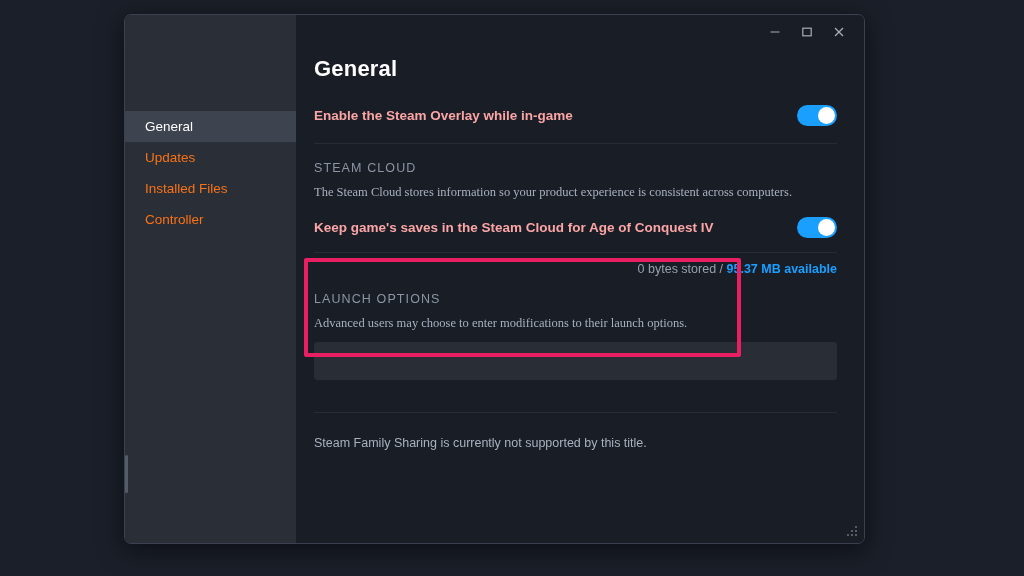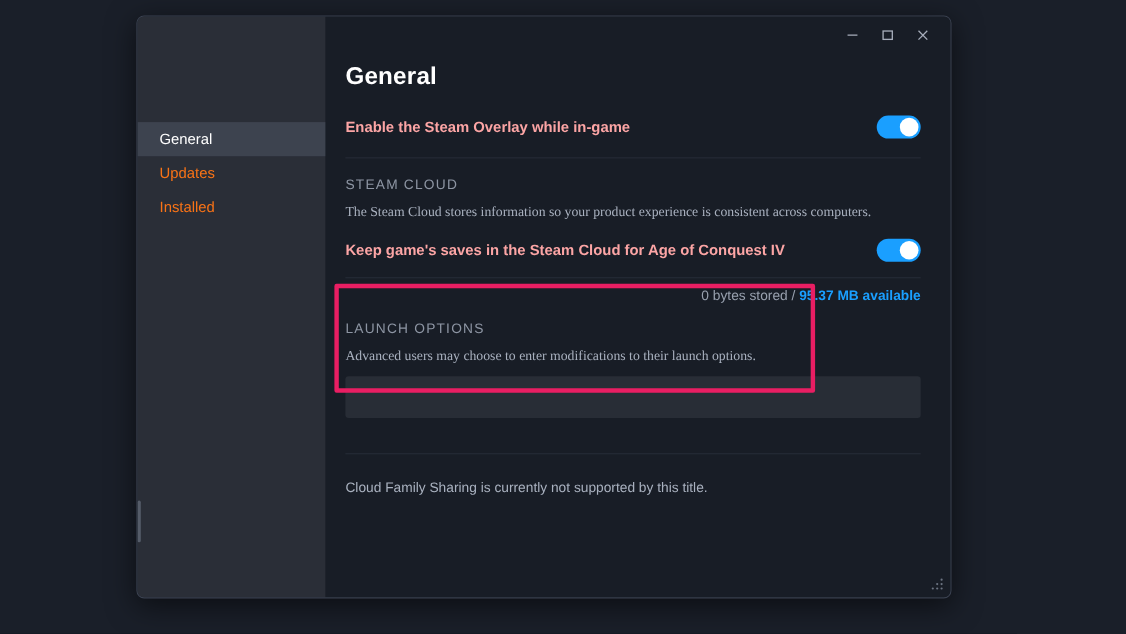--- a/index.html
+++ b/index.html
@@ -238,21 +238,24 @@
     <div id="sidebar">
       <div class="sidebar-grip"></div>
 
       <div class="nav-item active">
         <span>General</span>
       </div>
       <div class="nav-item">
         <span>Updates</span>
       </div>
       <div class="nav-item">
-        <span>Installed</span>
+        <span>Installed Files</span>
+      </div>
+      <div class="nav-item">
+        <span>Controller</span>
       </div>
     </div>
 
     <div id="content">
 
       <div id="titlebar">
         <div class="win-btn">
           <svg width="12" height="12" viewBox="0 0 12 12" aria-hidden="true">
             <line x1="1.5" y1="6" x2="10.5" y2="6" stroke="#a7aebb" stroke-width="1.2"></line>
           </svg>
@@ -299,21 +302,21 @@
 
       <div class="section-head" style="margin-top:16px;">LAUNCH OPTIONS</div>
       <div class="section-desc" style="margin-top:8px;">Advanced users may choose to enter modifications to their launch options.</div>
 
       <div style="margin-top:10px;">
         <input class="launch-input" type="text" placeholder="" style="">
       </div>
 
       <div class="divider" style="margin-top:32px;"></div>
 
-      <div class="footnote" style="margin-top:23px;">Cloud Family Sharing is currently not supported by this title.</div>
+      <div class="footnote" style="margin-top:23px;">Steam Family Sharing is currently not supported by this title.</div>
 
       <div id="resize-grip">
         <i style="right:0px;  bottom:0px;"></i>
         <i style="right:4px;  bottom:0px;"></i>
         <i style="right:8px;  bottom:0px;"></i>
         <i style="right:0px;  bottom:4px;"></i>
         <i style="right:4px;  bottom:4px;"></i>
         <i style="right:0px;  bottom:8px;"></i>
       </div>
 

